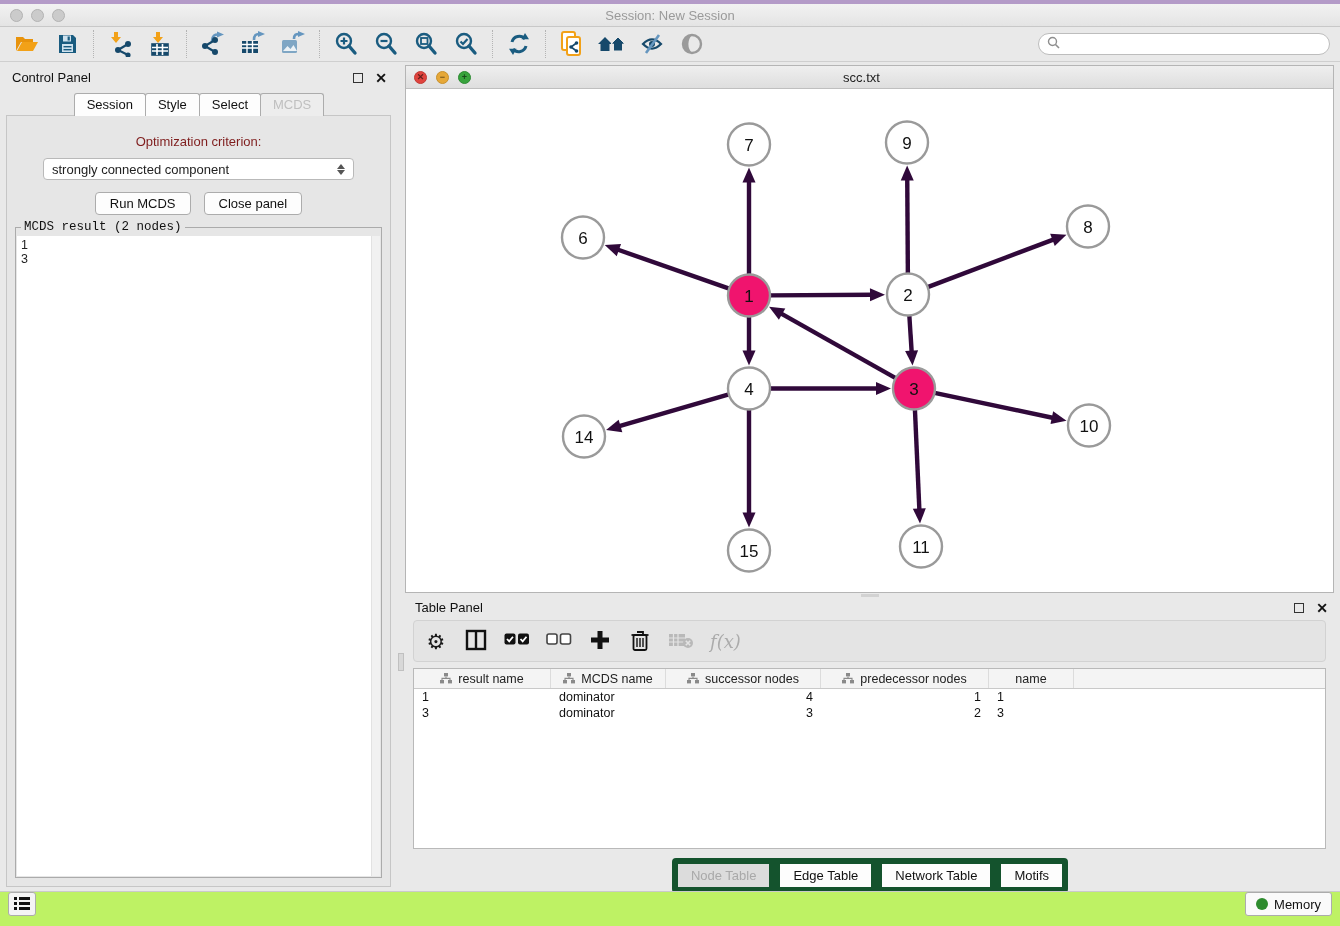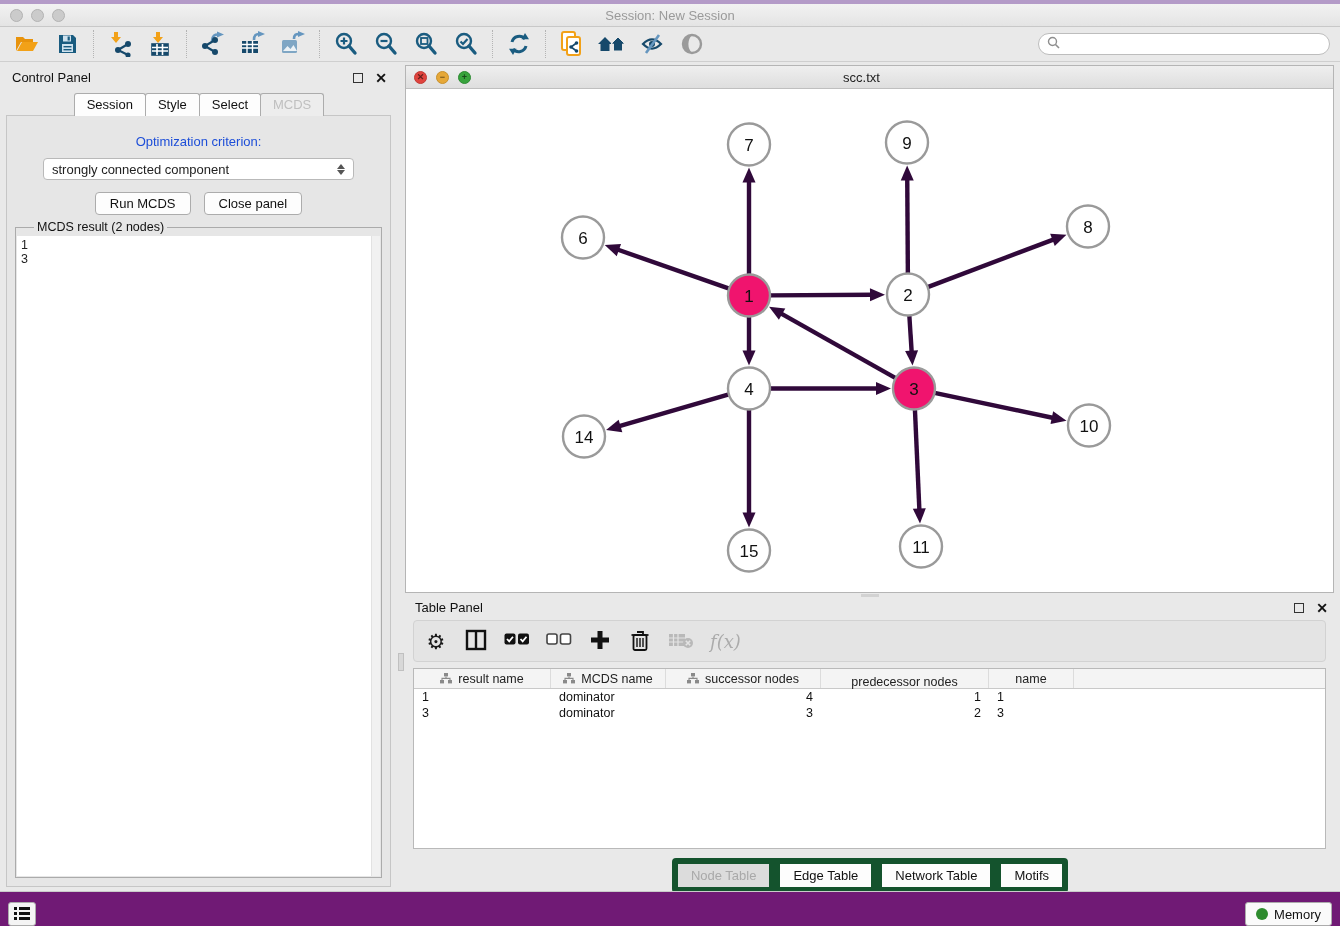--- a/index.html
+++ b/index.html
@@ -35,33 +35,33 @@
   .panel-title { font-size:13px; color:#111; }
   .panel-head .spacer { flex:1; }
   .float-icon { width:10px; height:10px; border:1.6px solid #333; display:inline-block; margin-right:12px; }
   .close-icon { font-size:14px; font-weight:bold; color:#111; line-height:1; }
   .cp-tabs { display:flex; justify-content:center; position:relative; z-index:2; margin-top:4px; }
   .cp-tab { border:1px solid #ACACAC; border-bottom:none; background:#FDFDFD; padding:3px 12px 4px;
             font-size:13px; color:#111; margin-right:-1px; border-radius:3px 3px 0 0; }
   .cp-tab.active { background:#EDEDED; color:#BFBFBF; }
   .cp-box { flex:1; margin:0 6px 4px; border:1px solid #C6C6C6; background:#E6E6E6; margin-top:-1px;
             display:flex; flex-direction:column; padding-top:18px; min-height:0; }
-  .opt-label { text-align:center; font-size:13px; color:#1d4ed8; margin-bottom:9px; }
+  .opt-label { text-align:center; font-size:13px; color:#7f1d1d; margin-bottom:9px; }
   .dropdown { margin:0 36px; height:22px; background:#fff; border:1px solid #B9B9B9; border-radius:4px;
               display:flex; align-items:center; padding:0 8px; font-size:13px; }
   .dropdown .dd-label { flex:1; }
   .dd-arrows { display:flex; flex-direction:column; align-items:center; gap:1px; }
   .dd-arrows i { width:0; height:0; border-left:4px solid transparent; border-right:4px solid transparent; }
   .dd-up { border-bottom:5px solid #555; }
   .dd-down { border-top:5px solid #555; }
   .cp-buttons { display:flex; justify-content:center; gap:13px; margin-top:12px; }
   .btn { background:#FDFDFD; border:1px solid #ACACAC; border-radius:4px; padding:3px 14px; font-size:13px; color:#111;
          font-family:"Liberation Sans",sans-serif; }
   .result-field { margin:12px 8px 8px; flex:1; border:1px solid #ABABAB; position:relative; padding:8px 1px 1px; display:flex; min-height:0; }
-  .result-legend { position:absolute; top:-8px; left:18px; background:#E6E6E6; padding:0 3px; font-size:12.5px; color:#111; }
+  .result-legend { position:absolute; top:-8px; left:5px; background:#E6E6E6; padding:0 3px; font-size:12.5px; color:#111;font-family:Liberation Mono, monospace; }
   .result-area { flex:1; background:#fff; font-size:12.5px; padding:2px 4px; white-space:pre-line; overflow:hidden; }
   .result-scroll { width:9px; background:#F1F1F1; border-left:1px solid #E2E2E2; }
 
   .v-splitter { width:8px; display:flex; align-items:center; justify-content:center; }
   .v-grip { width:6px; height:18px; background:#D8D8D8; border:1px solid #C0C0C0; margin-top:370px; }
 
   
   .right-col { flex:1; display:flex; flex-direction:column; padding:3px 6px 0 0; min-width:0; }
   .network-window { height:528px; border:1px solid #B5B5B5; display:flex; flex-direction:column; background:#fff; }
   .nw-titlebar { height:23px; background:linear-gradient(#EFEFEF,#DEDEDE); border-bottom:1px solid #BFBFBF;
@@ -86,31 +86,31 @@
                 height:42px; display:flex; align-items:center; padding:0 10px; gap:16px; }
   .tp-icon { display:flex; align-items:center; justify-content:center; height:30px; min-width:24px; }
   .gear-glyph { font-size:21px; color:#1A1A1A; line-height:1; }
   .fx-glyph { font-family:"DejaVu Serif", serif; font-style:italic; font-size:18px; color:#ABABAB; }
   .tp-table-wrap { flex:1; margin:4px 8px 0; border:1px solid #B9B9B9; background:#fff; display:flex; flex-direction:column; min-height:0; }
   .t-header { display:flex; background:#F4F4F4; border-bottom:1px solid #C9C9C9; height:20px; }
   .t-hcell { display:flex; align-items:center; justify-content:center; gap:6px; font-size:12.5px; color:#222;
              border-right:1px solid #DCDCDC; height:100%; }
   .t-row { display:flex; height:16px; align-items:center; }
   .t-cell { font-size:12.5px; color:#111; padding:0 8px; overflow:hidden; white-space:nowrap; }
-  .col0 { width:137px; } .col1 { width:115px; } .col2 { width:155px; } .col3 { width:168px;flex-direction:column; } .col4 { width:85px; }
+  .col0 { width:137px; } .col1 { width:115px; } .col2 { width:155px; } .col3 { width:168px; } .col4 { width:85px; }
   .t-cell.right { text-align:right; }
   .tree-icon { display:inline-block; }
   .tp-tabs-row { height:30px; display:flex; align-items:center; justify-content:center; padding-bottom:2px; margin-top:12px; }
   .tp-tab { border:6px solid #14532d; background:#FDFDFD; color:#111; font-size:13px; padding:4px 13px; margin-right:-1px; }
   .tp-tab:first-child { border-radius:4px 0 0 4px; }
   .tp-tab:last-child { border-radius:0 4px 4px 0; }
   .tp-tab.active { background:#DCDCDC; color:#A9A9A9; }
 
   
-  .statusbar { height:35px; background:#701a75; border-top:1px solid #CACACA; display:flex; align-items:flex-end; padding:0 8px; }
+  .statusbar { height:35px; background:#bef264; border-top:1px solid #CACACA; display:flex; align-items:flex-start; padding:0 8px; }
   .list-btn { width:28px; height:24px; background:#F4F4F4; border:1px solid #ACACAC; border-radius:3px;
               display:flex; align-items:center; justify-content:center; }
   .memory-btn { margin-left:auto; height:24px; background:#FAFAFA; border:1px solid #ACACAC; border-radius:3px;
                 display:flex; align-items:center; gap:6px; padding:0 10px; font-size:13px; color:#111; }
   .mem-dot { width:12px; height:12px; border-radius:50%; background:#2E8B2E; }
 </style>
 </head>
 <body>
 
 <div class="app">

